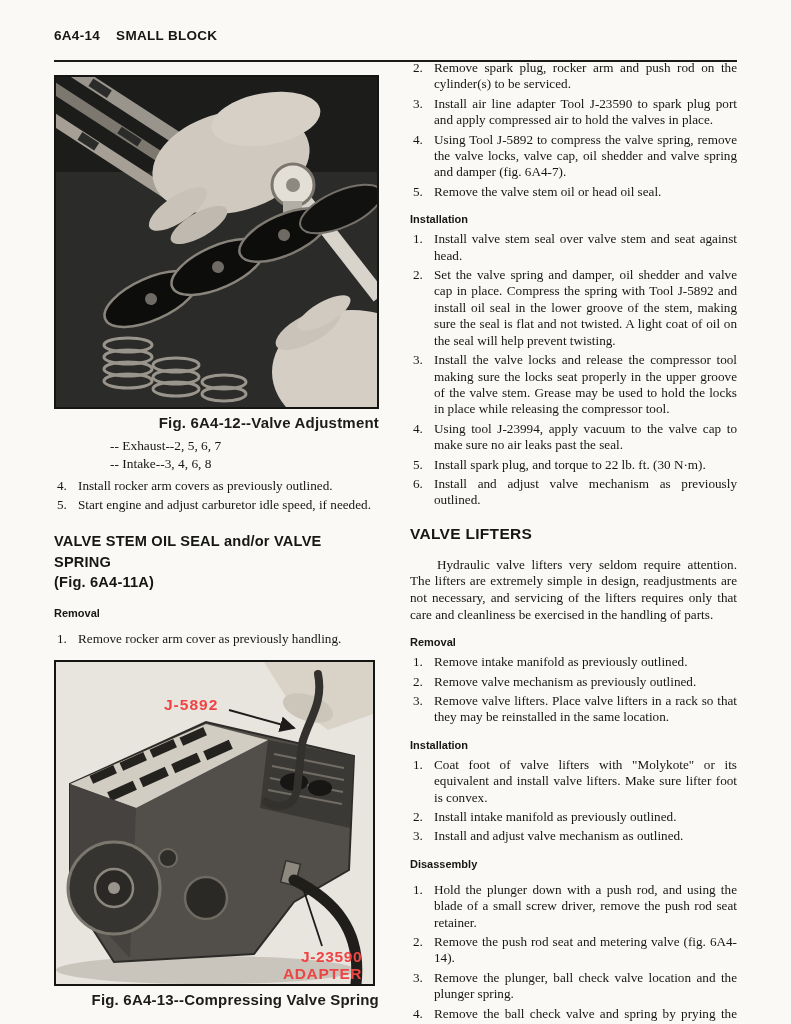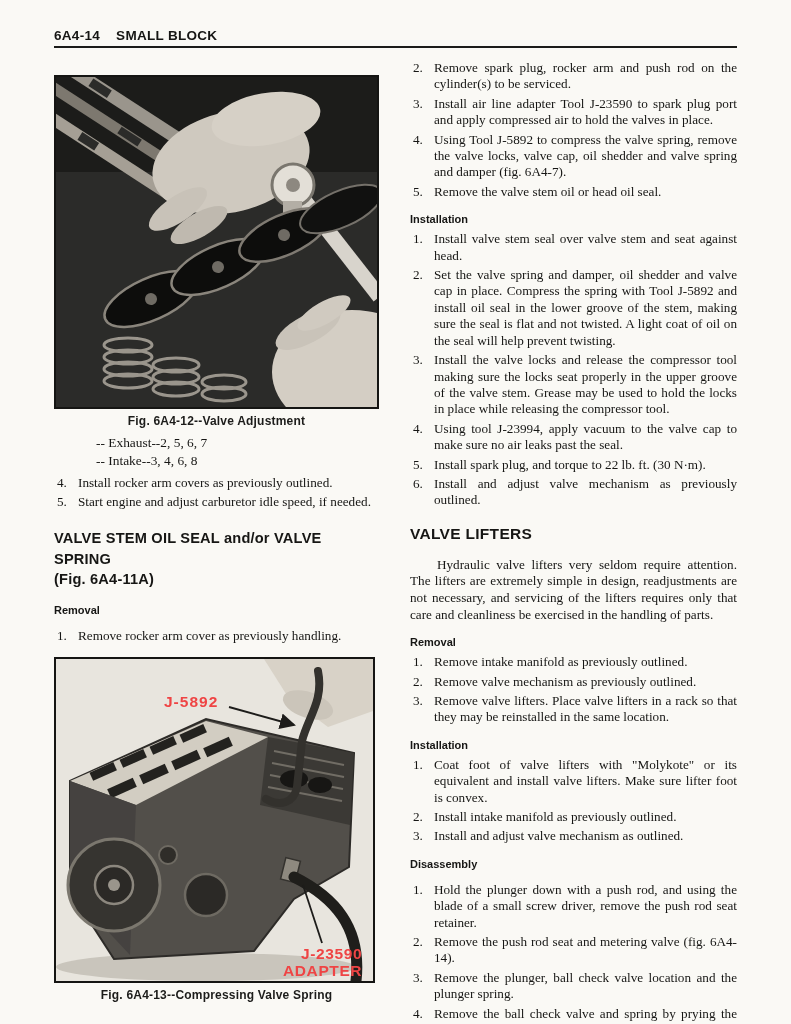--- a/index.html
+++ b/index.html
@@ -10,21 +10,21 @@
     color:#161614;
     font-family:"Liberation Serif","DejaVu Serif",serif;
     overflow:hidden;
     box-sizing:border-box;
   }
   
   .hdr{
     position:absolute;left:54px;top:28px;width:683px;
     font-family:"Liberation Sans","DejaVu Sans",sans-serif;
     font-weight:bold;font-size:13.5px;letter-spacing:.3px;
-    padding-bottom:3px;
+    padding-bottom:17px;
     border-bottom:2.5px solid #1b1b19;
   }
   .hdr .num{margin-right:16px;}
   
   .cols{position:absolute;left:54px;top:60px;width:683px;display:flex;gap:31px;}
   .colL{width:325px;flex:0 0 325px;}
   .colR{width:327px;flex:0 0 327px;}
   
   .step{display:flex;margin:0 0 3px 0;font-size:13.2px;line-height:16.4px;}
   .step .num{flex:0 0 21px;text-align:left;padding-left:3px;}
@@ -44,34 +44,34 @@
     font-weight:bold;font-size:15.5px;margin:16px 0 0 0;letter-spacing:.3px;
   }
   .gap-lg{margin-top:14px;}
   
   figure{margin:0;padding:0;position:relative;}
   .photo{
     display:block;border:2px solid #151513;background:#2a2a28;
   }
   .caption{
     font-family:"Liberation Sans","DejaVu Sans",sans-serif;
-    font-weight:bold;font-size:12px;text-align:center;
+    font-weight:bold;font-size:15px;text-align:right;
     margin-top:5px;color:#1c1c1a;letter-spacing:.2px;
   }
   .fig1{margin-top:15px;}
   .fig2{margin-top:13px;}
   .photo-label{
     position:absolute;
     font-family:"Liberation Sans","DejaVu Sans",sans-serif;
     font-weight:bold;color:#ef4444;
   }
   .lbl-j5892{left:110px;top:36px;font-size:15.5px;letter-spacing:1px;}
   .lbl-adapter{left:229px;top:288px;font-size:15.5px;line-height:17px;letter-spacing:.6px;text-align:right;}
   
-  .valve-notes{margin:6px 0 0 42px;font-size:13.4px;line-height:17.5px;}
+  .valve-notes{margin:6px 0 0 56px;font-size:13.4px;line-height:17.5px;}
   
   .mt6{margin-top:6px;} .mt12{margin-top:12px;}
 </style>
 </head>
 <body>
 
 <div class="page">
 
   <div class="hdr">
     <span class="num">6A4-14</span><span>SMALL BLOCK</span>

